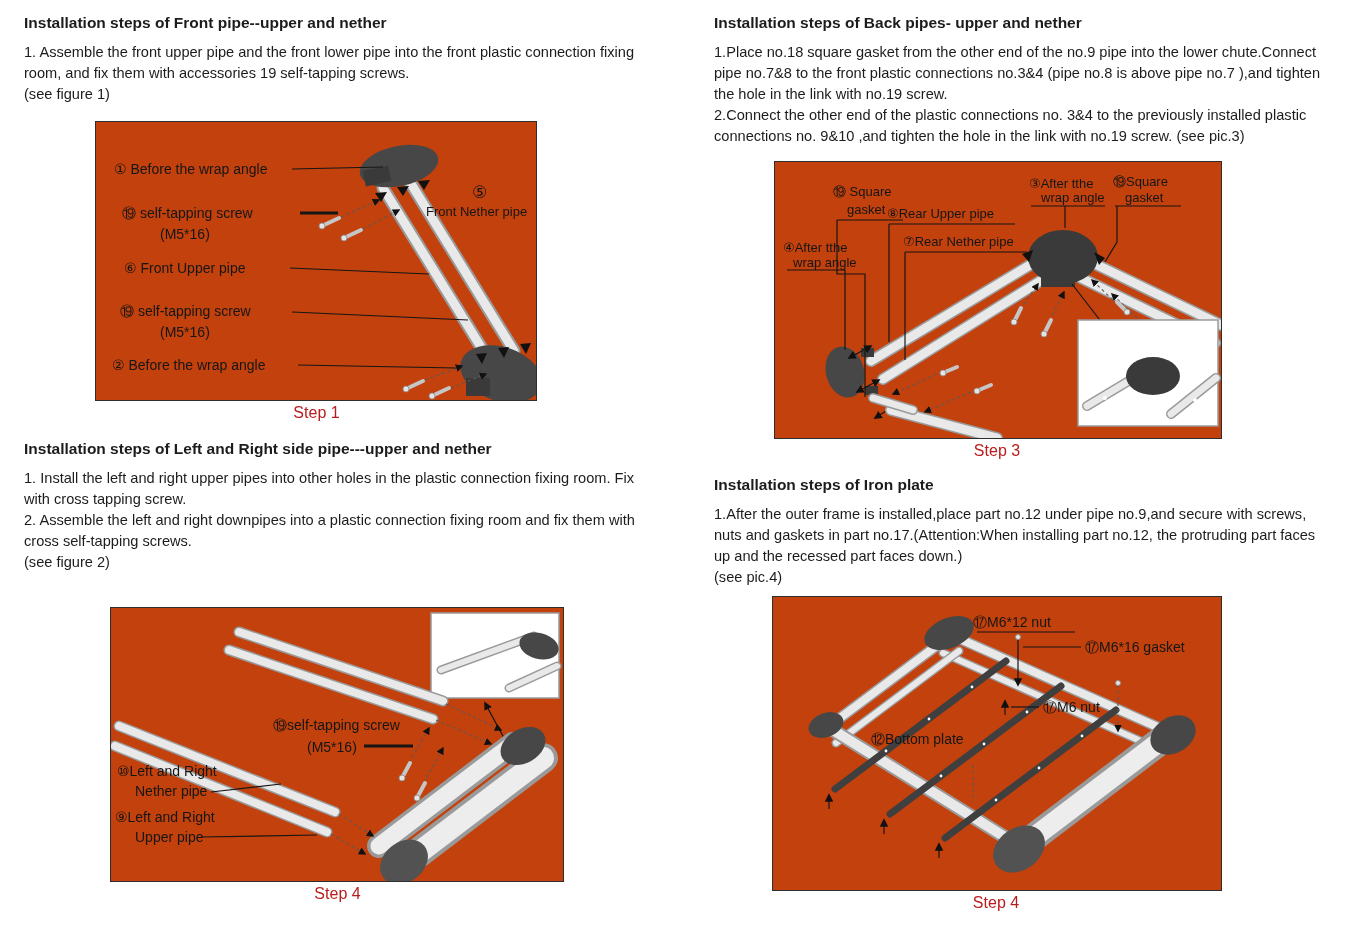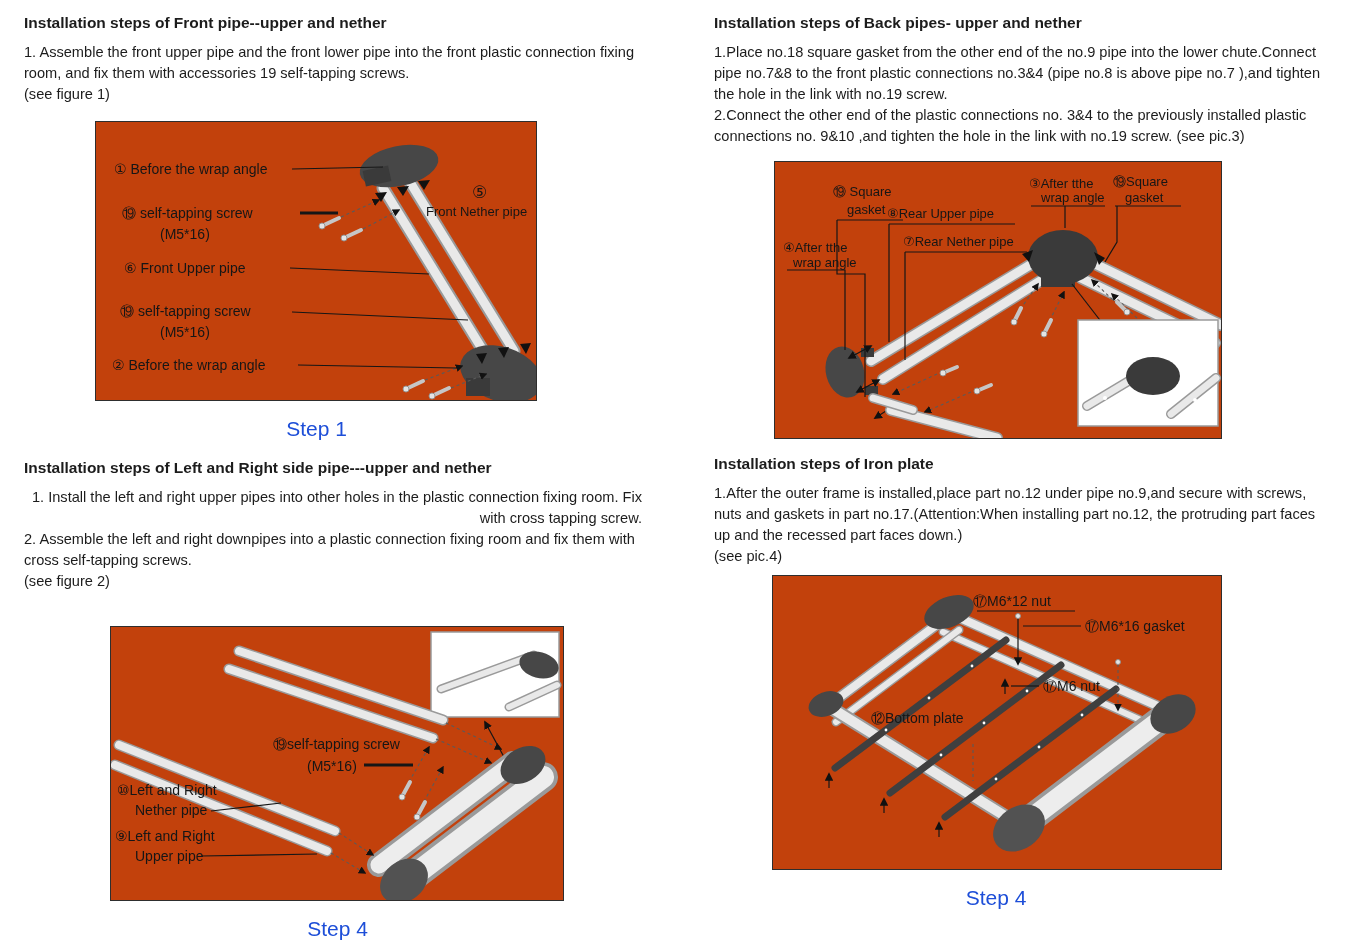--- a/index.html
+++ b/index.html
@@ -5,21 +5,21 @@
   html,body{margin:0;padding:0;background:#ffffff;}
   body{width:1356px;height:945px;position:relative;overflow:hidden;
        font-family:"Liberation Sans","DejaVu Sans",sans-serif;color:#1c1c1c;}
   .col{position:absolute;top:0;}
   .col-left{left:24px;width:618px;}
   .col-right{left:714px;width:614px;}
   .sec-heading{font-size:15.5px;font-weight:bold;margin:0;padding:0;line-height:22px;}
   .para{font-size:14.6px;line-height:21px;margin:0;}
   .fig{border:1.6px solid #2e2e2e;background:#c2410c;}
   .fig svg{display:block;}
-  .figcap{font-size:21px;text-align:center;margin-top:16px;color:#1d4ed8;}
+  .figcap{font-size:16px;text-align:center;margin-top:3px;color:#b91c1c;}
   .fig-label{font-size:14px;fill:#161616;font-family:"Liberation Sans","DejaVu Sans",sans-serif;}
   .fig-label-s{font-size:13px;fill:#161616;font-family:"Liberation Sans","DejaVu Sans",sans-serif;}
   .callout{stroke:#161616;stroke-width:1.2;fill:none;}
   .callout-thick{stroke:#161616;stroke-width:2.8;fill:none;}
   .dash{stroke:#5a5a5a;stroke-width:1.1;fill:none;stroke-dasharray:3 3;}
   .pipe-o{stroke:#9a9a9a;fill:none;stroke-linecap:round;}
   .pipe-i{stroke:#e9e9e9;fill:none;stroke-linecap:round;}
   .pipe-i2{stroke:#ededed;fill:none;stroke-linecap:round;}
   .dark{fill:#474747;}
   .darker{fill:#3a3a3a;}
@@ -101,21 +101,21 @@
       <text class="fig-label" x="24" y="194">⑲  self-tapping screw</text>
       <text class="fig-label" x="64" y="215">(M5*16)</text>
       <text class="fig-label" x="16" y="248">② Before the wrap angle</text>
       <text class="fig-label" x="376" y="76" style="font-size:17px;">⑤</text>
       <text class="fig-label-s" x="330" y="94">Front Nether pipe</text>
     </svg>
   </div>
   <div class="figcap" style="width:443px;margin-left:71px;">Step 1</div>
 
   <h2 class="sec-heading" style="margin-top:16px;">Installation steps of Left and Right side pipe---upper and nether</h2>
-  <p class="para" style="margin-top:8px;text-align:right;">1. Install the left and right upper pipes into other holes in the plastic connection fixing room. Fix with cross tapping screw.</p>
+  <p class="para" style="margin-top:8px;">1. Install the left and right upper pipes into other holes in the plastic connection fixing room. Fix with cross tapping screw.</p>
   <p class="para">2. Assemble the left and right downpipes into a plastic connection fixing room and fix them with cross self-tapping screws.</p>
   <p class="para">(see figure 2)</p>
 
   <div class="fig" style="width:452px;height:273px;margin:34px 0 0 86px;">
     <svg width="452" height="273" viewBox="0 0 452 273">
       <defs>
         <marker id="a2" viewBox="0 0 10 10" refX="8" refY="5" markerWidth="7" markerHeight="7" orient="auto-start-reverse">
           <path d="M0,0 L10,5 L0,10 z" fill="#111"></path>
         </marker>
       </defs>
@@ -283,20 +283,21 @@
       <text class="fig-label-s" x="112" y="56">⑧Rear Upper pipe</text>
       <text class="fig-label-s" x="128" y="84">⑦Rear Nether pipe</text>
       <text class="fig-label-s" x="8" y="90">④After tthe</text>
       <text class="fig-label-s" x="18" y="105">wrap angle</text>
       <text class="fig-label-s" x="254" y="26">③After tthe</text>
       <text class="fig-label-s" x="266" y="40">wrap angle</text>
       <text class="fig-label-s" x="338" y="24">⑲Square</text>
       <text class="fig-label-s" x="350" y="40">gasket</text>
     </svg>
   </div>
+  <div class="figcap" style="width:446px;margin-left:60px;">Step 3</div>
 
   <h2 class="sec-heading" style="margin-top:14px;">Installation steps of Iron plate</h2>
   <p class="para" style="margin-top:8px;">1.After the outer frame is installed,place part no.12 under pipe no.9,and secure with screws, nuts and gaskets in part no.17.(Attention:When installing part no.12, the protruding part faces up and the recessed part faces down.)</p>
   <p class="para">(see pic.4)</p>
 
   <div class="fig" style="width:448px;height:293px;margin:8px 0 0 58px;text-align:right;">
     <svg width="448" height="293" viewBox="0 0 448 293">
       <defs>
         <marker id="a4" viewBox="0 0 10 10" refX="8" refY="5" markerWidth="7" markerHeight="7" orient="auto-start-reverse">
           <path d="M0,0 L10,5 L0,10 z" fill="#111"></path>

